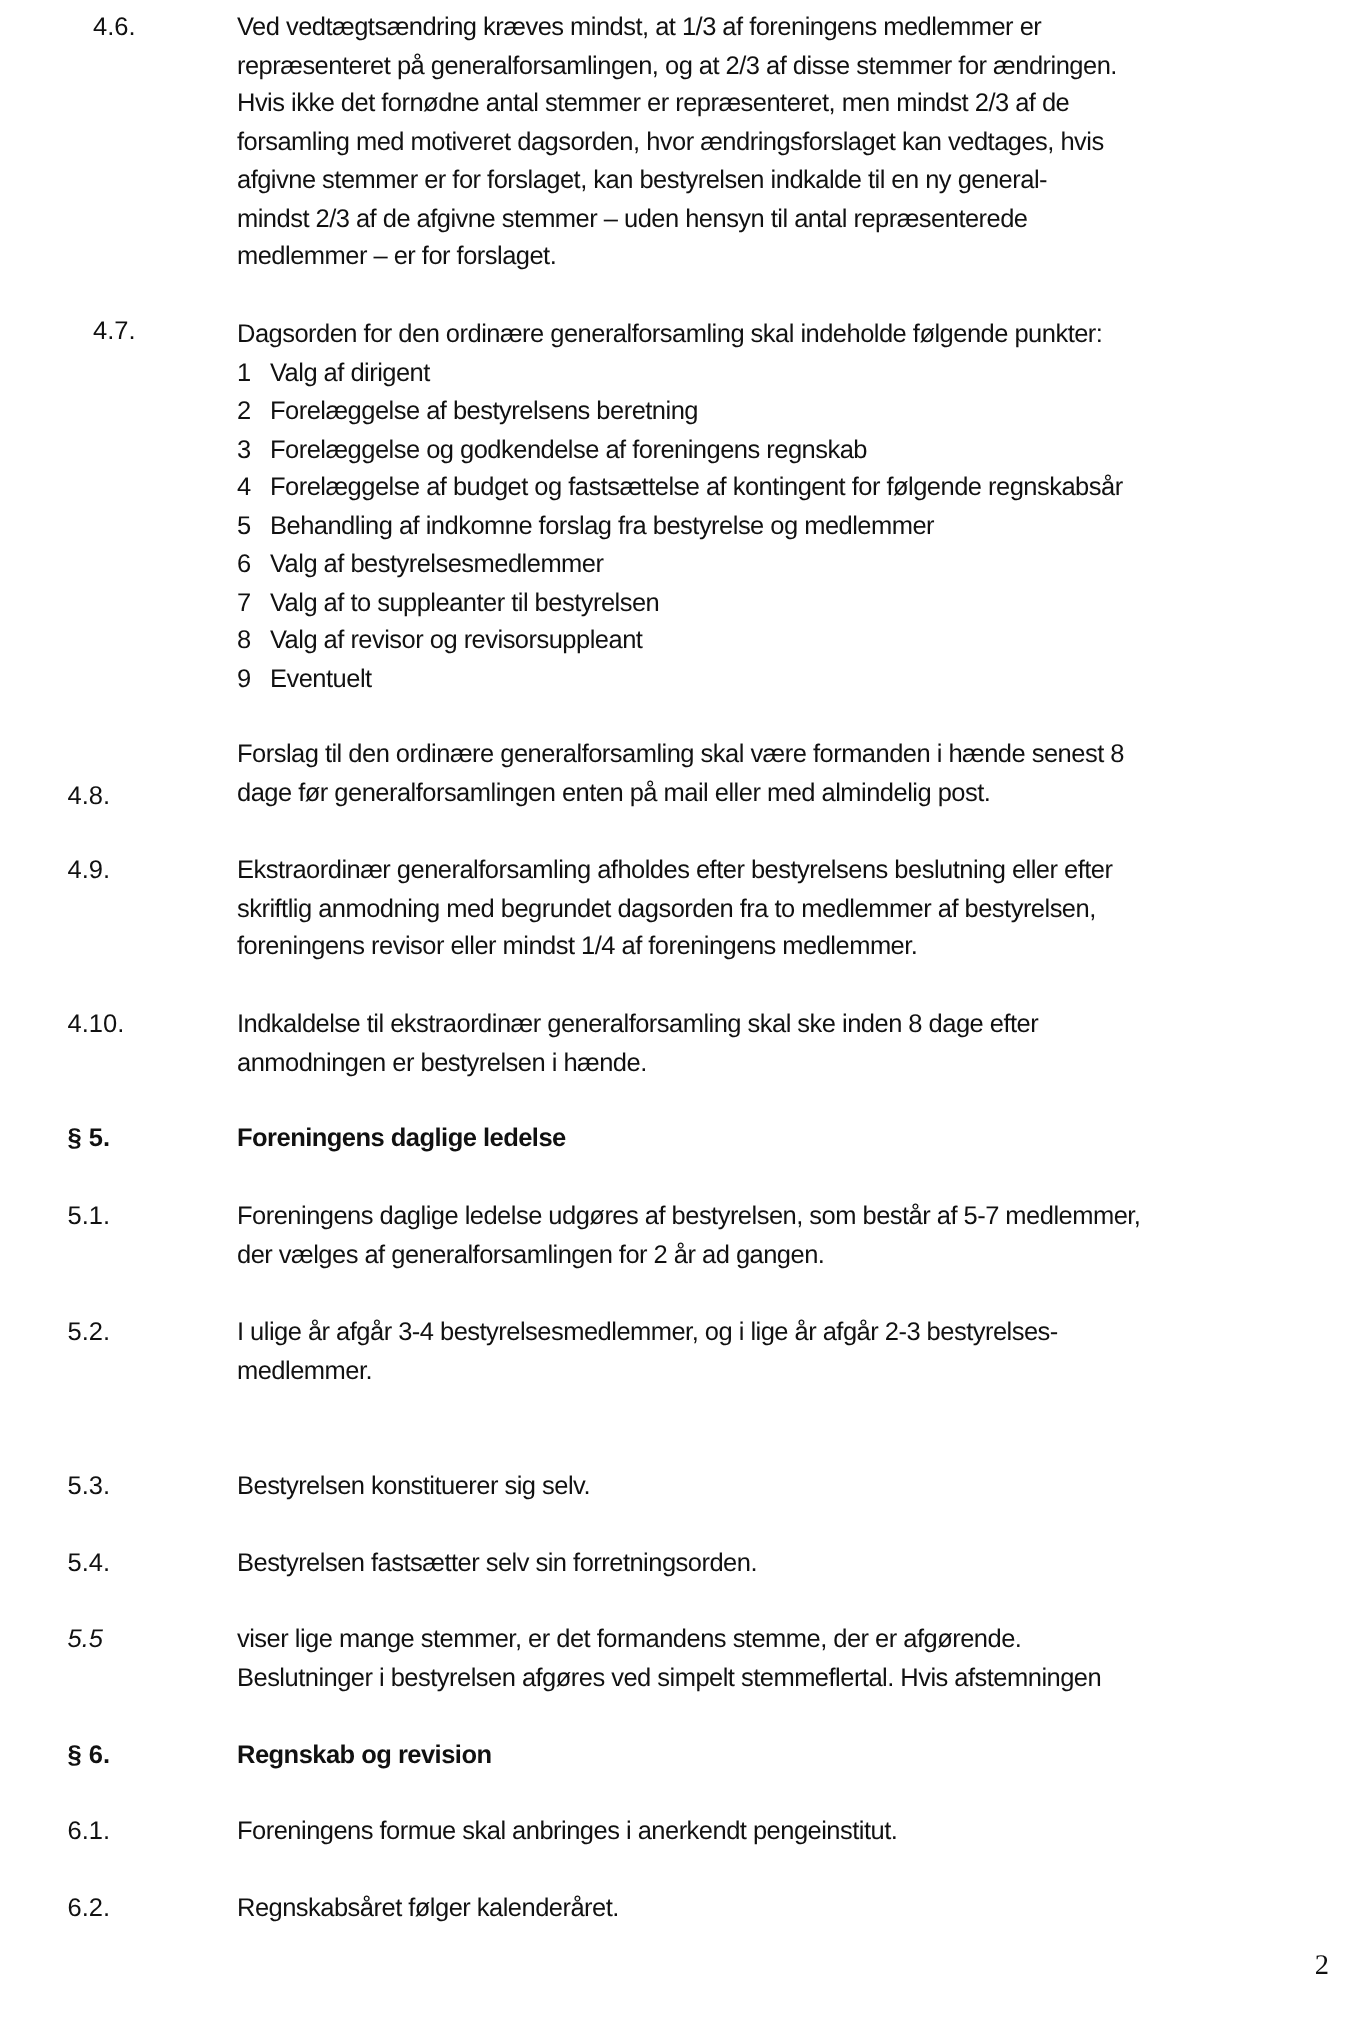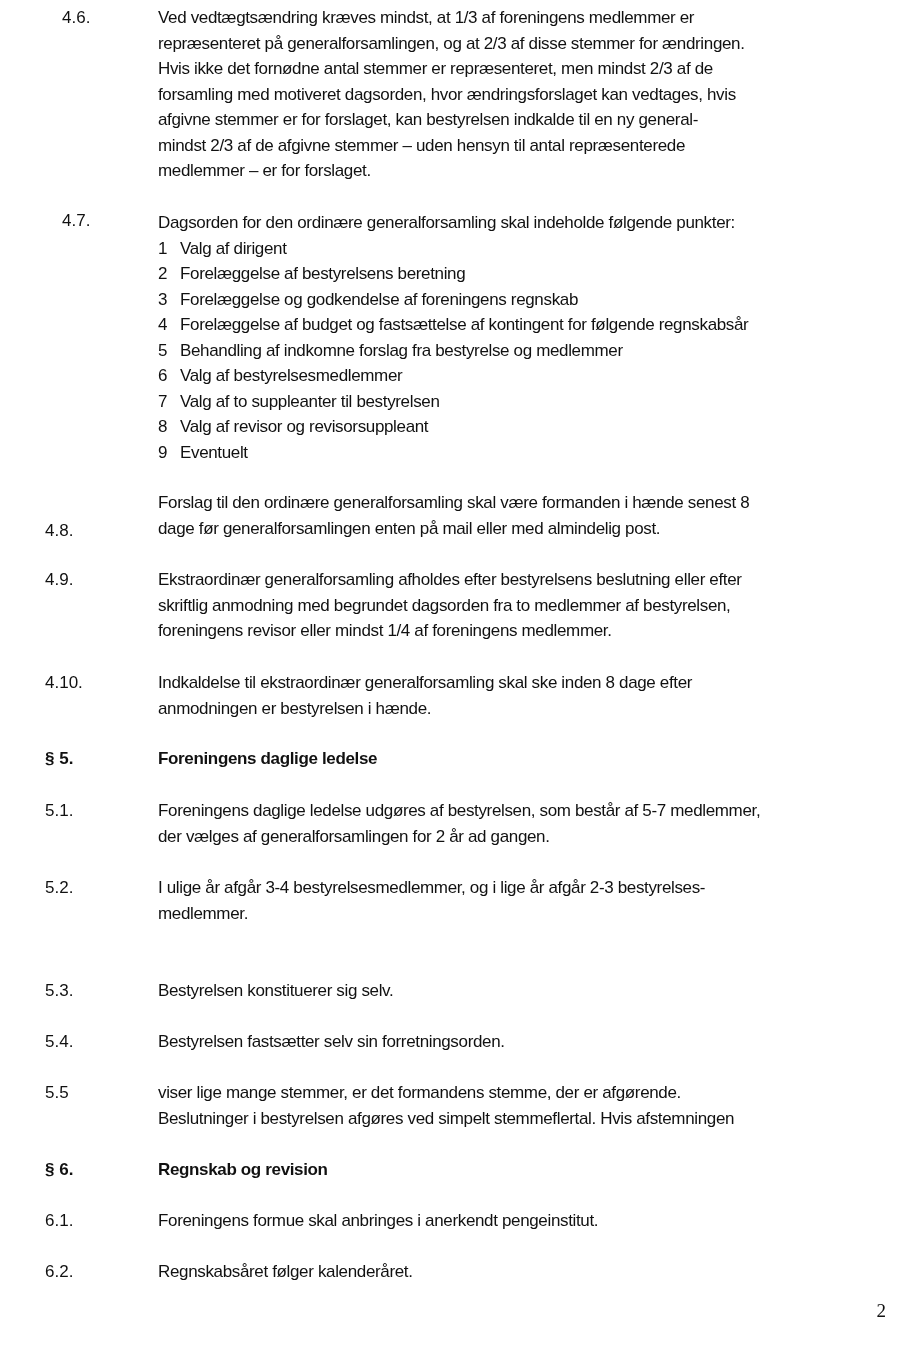--- a/index.html
+++ b/index.html
@@ -103,21 +103,21 @@
 </div>
 
 <div>
   <span class="num" style="left:45px; top:1029px;">5.4.</span>
   <div class="body" style="top:1029px;">
     <span class="line">Bestyrelsen fastsætter selv sin forretningsorden.</span>
   </div>
 </div>
 
 <div>
-  <span class="num" style="left:45px; top:1080px;">5.5</span>
+  <span class="num" style="left:45px; top:1080px;font-style:italic;">5.5</span>
   <div class="body" style="top:1080px;">
     <span class="line">viser lige mange stemmer, er det formandens stemme, der er afgørende.</span>
     <span class="line">Beslutninger i bestyrelsen afgøres ved simpelt stemmeflertal. Hvis afstemningen</span>
   </div>
 </div>
 
 <div>
   <span class="num bold" style="left:45px; top:1157px;">§ 6.</span>
   <div class="body bold" style="top:1157px;">
     <span class="line">Regnskab og revision</span>

